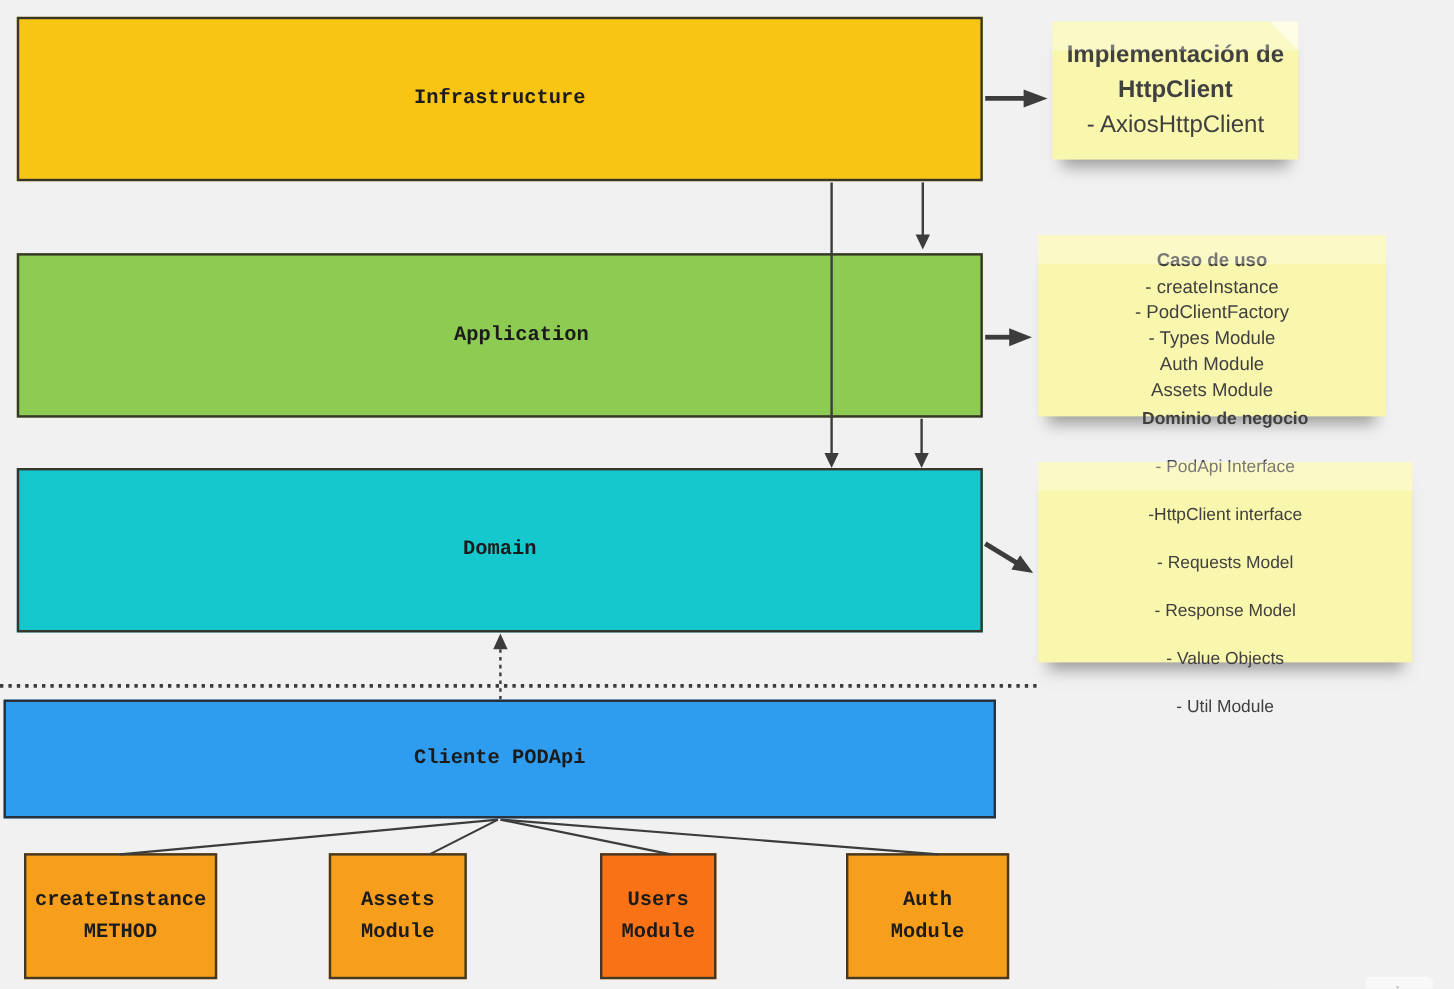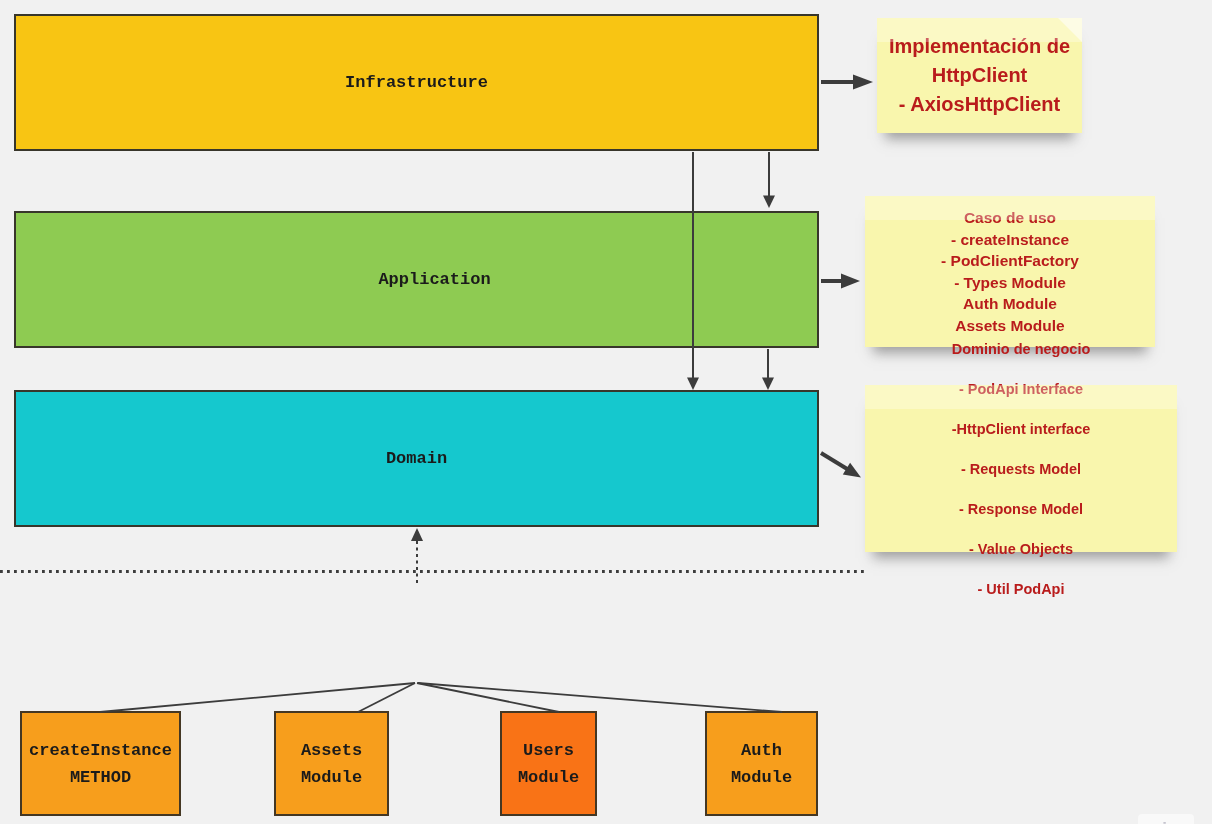--- a/index.html
+++ b/index.html
@@ -12,35 +12,35 @@
   .shape{
     position:absolute;border:2px solid #38362b;box-sizing:border-box;
     display:flex;align-items:center;justify-content:center;text-align:center;
     font-weight:bold;font-size:17px;color:#1b1b1b;z-index:1;font-family:Liberation Mono, monospace;
   }
   .shape .two-line{line-height:27px;}
   
   .note{
     position:absolute;box-sizing:border-box;z-index:2;
     display:flex;flex-direction:column;align-items:center;justify-content:center;
-    text-align:center;color:#b91c1c;padding:6px 10px;
+    text-align:center;color:#404040;padding:6px 10px;
     box-shadow:0 14px 12px -8px rgba(90,90,90,.55);
   }
   .note::before{ 
     content:"";position:absolute;left:0;top:0;right:0;height:24px;
     background:rgba(255,255,255,.30);pointer-events:none;
   }
   .note.fold-tr::after{ 
     content:"";position:absolute;top:0;right:0;width:0;height:0;
     border-style:solid;border-width:0 24px 24px 0;
     border-color:#f1f1f1 rgba(255,255,255,.55) transparent transparent;
     pointer-events:none;
   }
   .note-title{font-weight:bold;}
-  .note-item{font-weight:bold;}
+  .note-item{font-weight:normal;}
   .note-lg{font-size:20px;line-height:29px;}
   .note-md{font-size:15.5px;line-height:21.5px;}
   .note-sm{font-size:14.5px;line-height:20px;gap:20px;}
   
   #connectors{position:absolute;left:0;top:0;z-index:5;pointer-events:none;}
   #connectors .stroke{stroke:#3c3c3c;fill:none;}
   #connectors .head{fill:#3c3c3c;stroke:none;}
   
   .watermark{
     position:absolute;left:1138px;top:774px;width:56px;height:30px;z-index:3;
@@ -59,20 +59,23 @@
   </div>
 
   <div class="shape" style="left: 14px; top: 211px; width: 805px; height: 137px; background-color: rgb(142, 203, 82); padding-left: 36px;">
     <span>Application</span>
   </div>
 
   <div class="shape" style="left: 14px; top: 390px; width: 805px; height: 137px; background-color: rgb(21, 200, 206);">
     <span>Domain</span>
   </div>
 
+  <div class="shape" style="left: 3px; top: 583px; width: 827px; height: 99px; border-color: rgb(41, 50, 60); background-color: rgb(46, 156, 239);">
+    <span>Cliente PODApi</span>
+  </div>
 
   <div class="shape" style="left: 20px; top: 711px; width: 161px; height: 105px; border-color: rgb(68, 55, 35); background-color: rgb(247, 158, 28);">
     <span class="two-line">
       <span>createInstance</span><br>
       <span>METHOD</span>
     </span>
   </div>
 
   <div class="shape" style="left: 274px; top: 711px; width: 115px; height: 105px; border-color: rgb(68, 55, 35); background-color: rgb(247, 158, 28);">
     <span class="two-line">
@@ -81,21 +84,21 @@
     </span>
   </div>
 
   <div class="shape" style="left: 500px; top: 711px; width: 97px; height: 105px; border-color: rgb(68, 55, 35); background-color: #f97316;">
     <span class="two-line">
       <span>Users</span><br>
       <span>Module</span>
     </span>
   </div>
 
-  <div class="shape" style="left: 705px; top: 711px; width: 113px; height: 105px; border-color: rgb(68, 55, 35); background-color: rgb(247, 158, 28);">
+  <div class="shape" style="left: 705px; top: 711px; width: 136px; height: 105px; border-color: rgb(68, 55, 35); background-color: rgb(247, 158, 28);">
     <span class="two-line">
       <span>Auth</span><br>
       <span>Module</span>
     </span>
   </div>
 
   <div class="note note-lg fold-tr" style="left: 877px; top: 18px; width: 205px; height: 115px; background-color: rgb(249, 246, 173);">
     <div class="note-title">Implementación de HttpClient</div>
     <div class="note-item">- AxiosHttpClient</div>
   </div>
@@ -109,21 +112,21 @@
     <div class="note-item">Assets Module</div>
   </div>
 
   <div class="note note-sm" style="left: 865px; top: 385px; width: 312px; height: 167px; background-color: rgb(249, 246, 173);">
     <div class="note-title">Dominio de negocio</div>
     <div class="note-item">- PodApi Interface</div>
     <div class="note-item">-HttpClient interface</div>
     <div class="note-item">- Requests Model</div>
     <div class="note-item">- Response Model</div>
     <div class="note-item">- Value Objects</div>
-    <div class="note-item">- Util PodApi</div>
+    <div class="note-item">- Util Module</div>
   </div>
 
   <svg id="connectors" width="1212" height="824" viewBox="0 0 1212 824">
 
     <g>
       <path class="stroke" d="M0 571.5 L866 571.5" stroke-width="3.2" stroke-dasharray="2.8 4.2"></path>
     </g>
 
     <g>
       <path class="stroke" d="M693 152 L693 379" stroke-width="2"></path>

